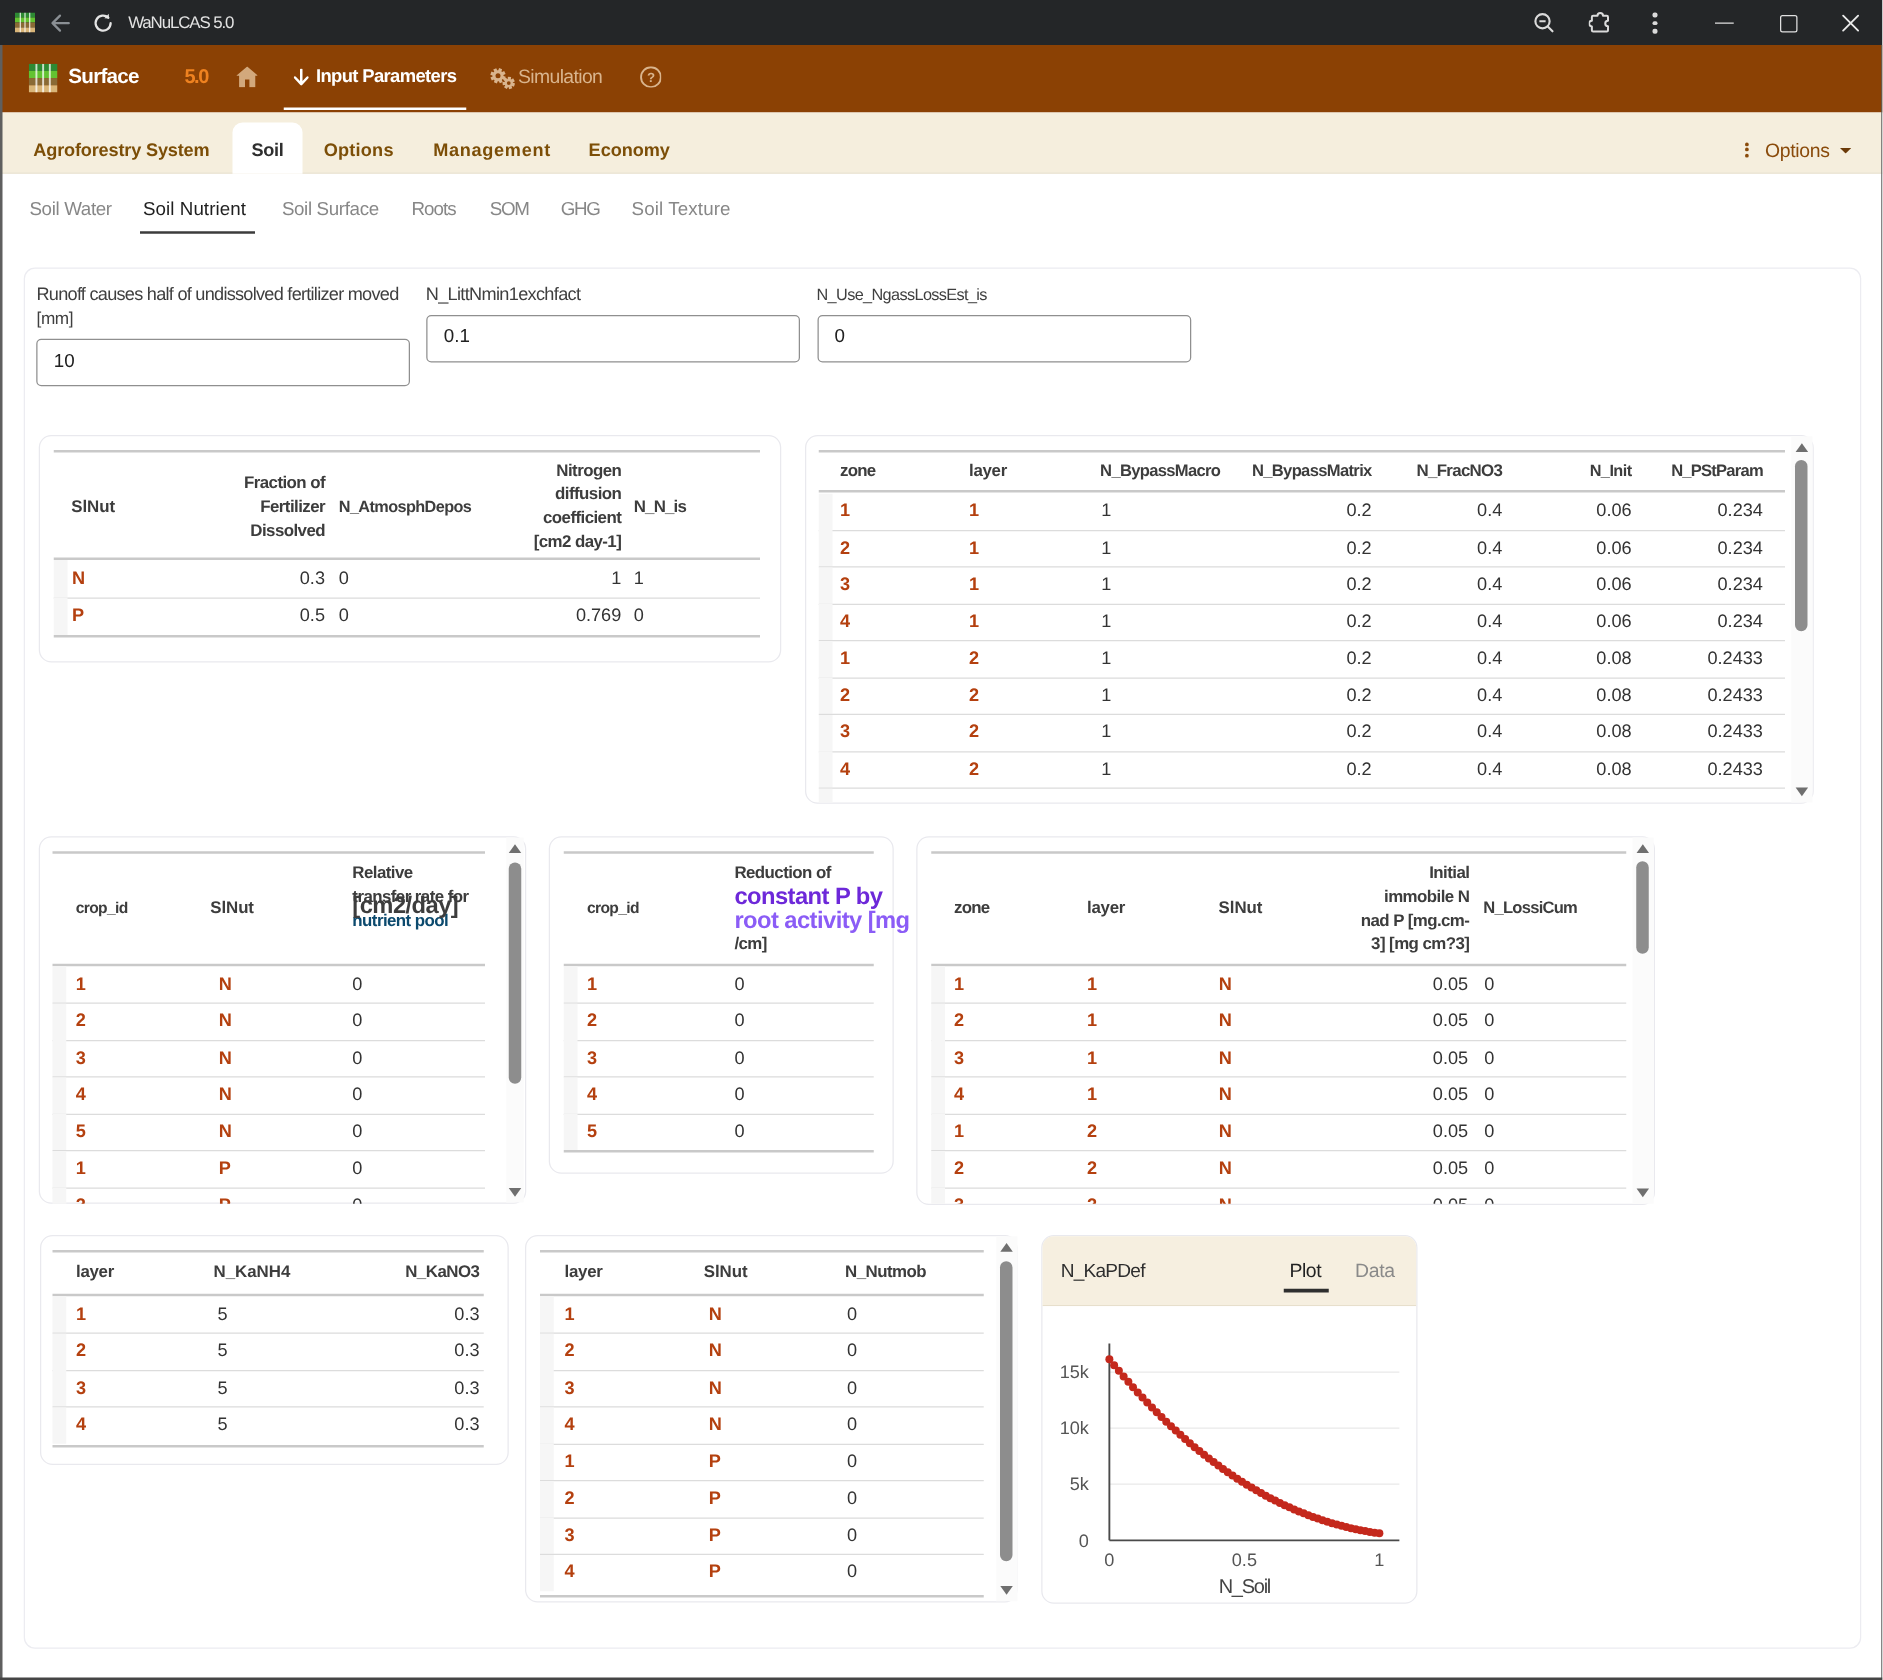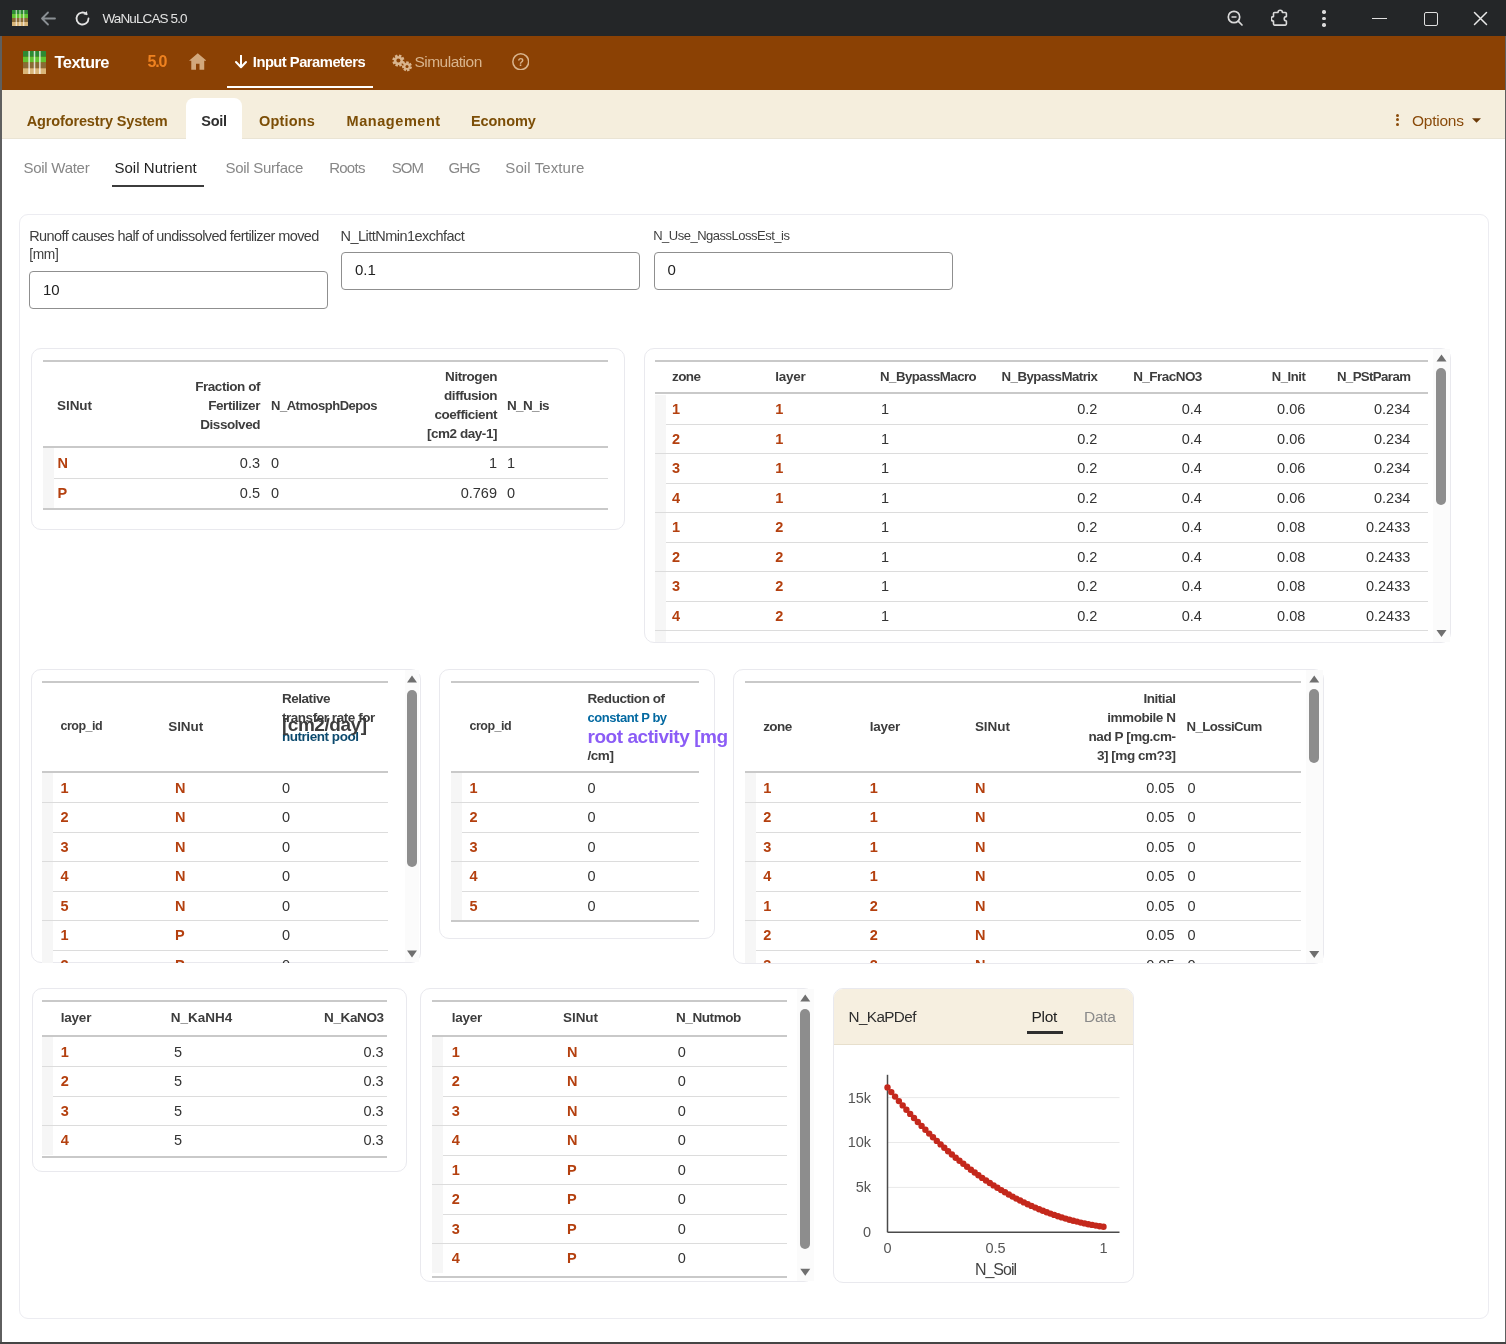--- a/index.html
+++ b/index.html
@@ -49,21 +49,21 @@
     </svg>
     <svg style="position:absolute;left:23px;top:51px" width="23" height="23" viewBox="0 0 24 24">
       <rect x="0" y="0" width="24" height="6" fill="#2d8a33"></rect>
       <rect x="0" y="6" width="24" height="6" fill="#63c331"></rect>
       <rect x="0" y="12" width="24" height="6" fill="#8a6a35"></rect>
       <rect x="0" y="18" width="24" height="6" fill="#d9b578"></rect>
       <rect x="5.6" y="0" width="1.6" height="24" fill="rgba(255,255,255,0.75)"></rect>
       <rect x="11.2" y="0" width="1.6" height="24" fill="rgba(255,255,255,0.75)"></rect>
       <rect x="16.8" y="0" width="1.6" height="24" fill="rgba(255,255,255,0.75)"></rect>
     </svg>
-    <div class="t" style="font-size:16.5px;color:#ffffff;font-weight:700;top:62px;left:54.6px;transform:translateY(-50%);letter-spacing:-0.579px;">Texture</div>
+    <div class="t" style="font-size:16.5px;color:#ffffff;font-weight:700;top:62px;left:54.6px;transform:translateY(-50%);letter-spacing:-0.579px;">Surface</div>
     <div class="t" style="font-size:16px;color:#ef8220;font-weight:700;top:62px;left:147.6px;transform:translateY(-50%);letter-spacing:-1.2px;">5.0</div>
     <svg style="position:absolute;left:188.7px;top:53px" width="17.5" height="17" viewBox="0 0 20 19">
       <path d="M10 0 L0 8.5 H2.6 V19 H8 V12 H12 V19 H17.4 V8.5 H20 Z" fill="#d2a87c"></path>
     </svg>
     <svg style="position:absolute;left:234.5px;top:54.7px" width="12" height="14" viewBox="0 0 12 14">
       <path d="M6 0.5 V11.5 M1 7 L6 12.3 L11 7" stroke="#fff" stroke-width="2" fill="none" stroke-linecap="round" stroke-linejoin="round"></path>
     </svg>
     <div class="t" style="font-size:14.75px;color:#ffffff;font-weight:700;top:61.7px;left:252.8px;transform:translateY(-50%);letter-spacing:-0.514px;">Input Parameters</div>
     <div style="position:absolute;left:227px;top:85.6px;width:145.5px;height:2.1px;background:#fff;"></div>
     <svg style="position:absolute;left:390px;top:48px" width="28" height="28" viewBox="0 0 28 28">
@@ -288,21 +288,21 @@
     <div style="position:absolute;left:404.5px;top:669.6px;width:14.0px;height:292.9px;background:#fbfbfb;"></div>
     <svg style="position:absolute;left:404.5px;top:669.6px" width="14.0" height="292.9" viewBox="0 0 14.0 292.9">
       <polygon points="2.0,12.5 12.0,12.5 7.0,5.5" fill="#6f6f6f"></polygon>
       <polygon points="2.0,280.4 12.0,280.4 7.0,287.4" fill="#6f6f6f"></polygon>
     </svg>
     <div style="position:absolute;left:406.5px;top:690px;width:10.0px;height:177px;background:#8d8d8d;border-radius:5px;"></div>
     <div style="position:absolute;left:438.8px;top:668.6px;width:276.4px;height:270.9px;background:#fff;border:1px solid #e9e9ee;border-radius:10px;box-sizing:border-box;"></div>
     <div style="position:absolute;left:450.7px;top:681px;width:248.4px;height:2px;background:#c9c9c9;"></div>
     <div class="t" style="font-size:12.5px;color:#3d3d3d;font-weight:700;top:726.8px;left:469.6px;transform:translateY(-50%);letter-spacing:-0.526px;">crop_id</div>
     <div class="t" style="font-size:13.5px;color:#3d3d3d;font-weight:700;top:698.5px;left:587.5px;transform:translateY(-50%);letter-spacing:-0.45px;">Reduction of</div>
-    <div class="t" style="font-size:13px;color:#0369a1;font-weight:700;top:717.5px;left:587.5px;transform:translateY(-50%);letter-spacing:-0.45px;">constant P by</div>
+    <div class="t" style="font-size:19px;color:#6d28d9;font-weight:700;top:717.5px;left:587.5px;transform:translateY(-50%);letter-spacing:-0.45px;">constant P by</div>
     <div class="t" style="font-size:19px;color:#8b5cf6;font-weight:700;top:736.5px;left:587.5px;transform:translateY(-50%);letter-spacing:-0.45px;">root activity [mg</div>
     <div class="t" style="font-size:13.5px;color:#3d3d3d;font-weight:700;top:755.5px;left:587.5px;transform:translateY(-50%);letter-spacing:-0.45px;">/cm]</div>
     <div style="position:absolute;left:450.7px;top:770.5px;width:248.4px;height:2.0px;background:#c9c9c9;"></div>
     <div style="position:absolute;left:450.7px;top:773.0px;width:11.0px;height:29.0px;background:#f6f6f6;"></div>
     <div class="t" style="font-size:14.5px;color:#b4400f;font-weight:700;top:787.5px;left:469.6px;transform:translateY(-50%);">1</div>
     <div class="t" style="font-size:14.5px;color:#333333;font-weight:400;top:787.5px;left:587.5px;transform:translateY(-50%);">0</div>
     <div style="position:absolute;left:450.7px;top:802.0px;width:248.4px;height:1.0px;background:#dcdcdc;"></div>
     <div style="position:absolute;left:450.7px;top:802.5px;width:11.0px;height:29.0px;background:#f6f6f6;"></div>
     <div class="t" style="font-size:14.5px;color:#b4400f;font-weight:700;top:817.0px;left:469.6px;transform:translateY(-50%);">2</div>
     <div class="t" style="font-size:14.5px;color:#333333;font-weight:400;top:817.0px;left:587.5px;transform:translateY(-50%);">0</div>

